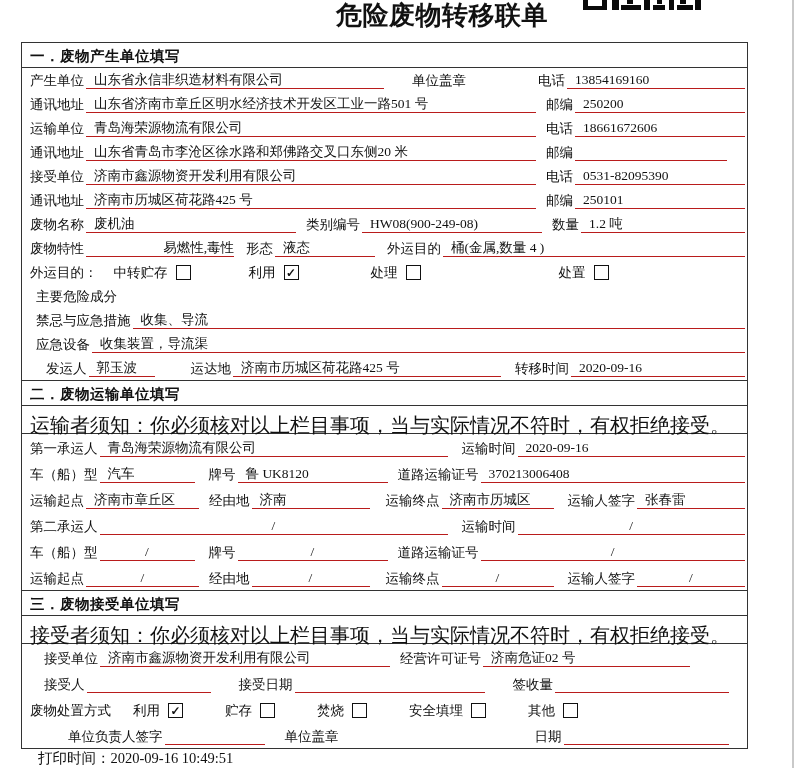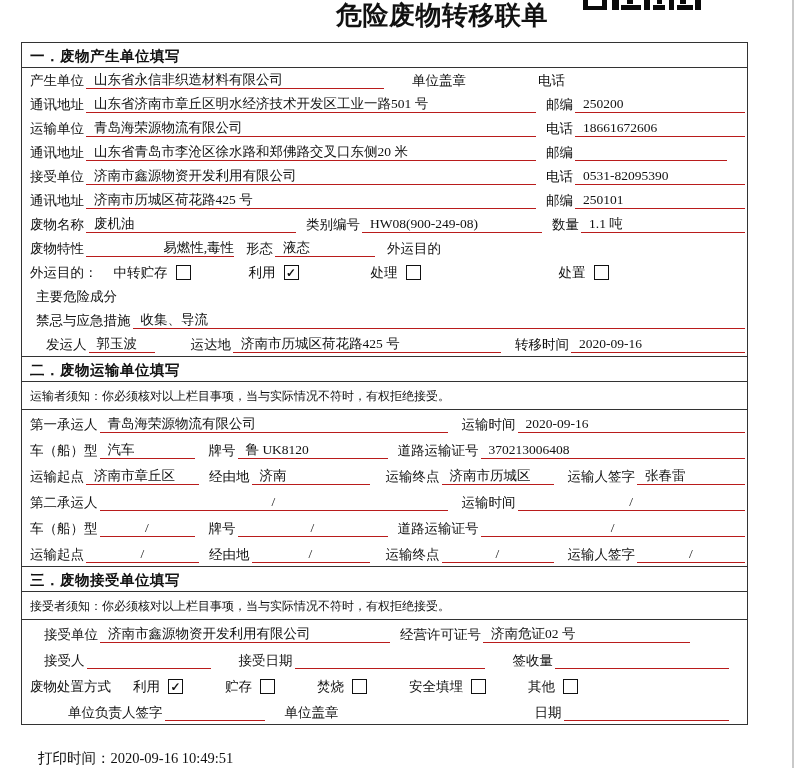--- a/index.html
+++ b/index.html
@@ -16,21 +16,21 @@
   
   .manifest{position:absolute;left:21px;top:42px;width:727px;border:1.6px solid #333;box-sizing:border-box;background:#fff;}
   .section{box-sizing:border-box;}
   .section + .section{border-top:1.4px solid #333;}
   .section-heading{
     height:25px;box-sizing:border-box;border-bottom:1.4px solid #333;
     font-weight:bold;font-size:14.5px;padding:4px 0 0 8px;letter-spacing:0.5px;
   }
   .notice-row{
     height:28px;box-sizing:border-box;border-bottom:1.2px solid #333;
-    font-size:12px;padding:6px 0 12px 8px;white-space:nowrap;
+    font-size:20px;padding:6px 0 12px 8px;white-space:nowrap;
   }
   .form-row{
     display:flex;align-items:flex-end;box-sizing:border-box;
     padding:0 2px 3px 8px;font-size:13.5px;
   }
   .sec-0 .form-row{height:24px;}
   .sec-1 .form-row,.sec-2 .form-row{height:26px;}
   .flabel{white-space:nowrap;flex:0 0 auto;margin-right:2px;line-height:1.15;}
   .fvalue{
     border-bottom:1px solid #b91c1c;min-height:16px;box-sizing:border-box;
@@ -72,20 +72,21 @@
 </div>
 
 <div class="manifest">
     <div class="section sec-0">
       <div class="section-heading">一．废物产生单位填写</div>
       <div class="form-row">
         <span class="flabel">产生单位</span>
         <span class="fvalue" style="flex: 0 0 298px;">山东省永信非织造材料有限公司</span>
         <span class="static-text" style="margin-left: 28px;">单位盖章</span>
         <span class="flabel" style="margin-left: 72px;">电话</span>
+        <span class="fvalue" style="flex: 1 1 0px;">13854169160</span>
       </div>
       <div class="form-row">
         <span class="flabel">通讯地址</span>
         <span class="fvalue" style="flex: 0 0 450px;">山东省济南市章丘区明水经济技术开发区工业一路501 号</span>
         <span class="flabel" style="margin-left: 10px;">邮编</span>
         <span class="fvalue" style="flex: 1 1 0px;">250200</span>
       </div>
       <div class="form-row">
         <span class="flabel">运输单位</span>
         <span class="fvalue" style="flex: 0 0 450px;">青岛海荣源物流有限公司</span>
@@ -109,46 +110,51 @@
         <span class="fvalue" style="flex: 0 0 450px;">济南市历城区荷花路425 号</span>
         <span class="flabel" style="margin-left: 10px;">邮编</span>
         <span class="fvalue" style="flex: 1 1 0px;">250101</span>
       </div>
       <div class="form-row">
         <span class="flabel">废物名称</span>
         <span class="fvalue" style="flex: 0 0 210px;">废机油</span>
         <span class="flabel" style="margin-left: 10px;">类别编号</span>
         <span class="fvalue" style="flex: 0 0 180px;">HW08(900-249-08)</span>
         <span class="flabel" style="margin-left: 10px;">数量</span>
-        <span class="fvalue" style="flex: 1 1 0px;">1.1 吨</span>
+        <span class="fvalue" style="flex: 1 1 0px;">1.2 吨</span>
       </div>
       <div class="form-row">
         <span class="flabel">废物特性</span>
         <span class="fvalue" style="flex: 0 0 148px; text-align: right;">易燃性,毒性</span>
         <span class="flabel" style="margin-left: 12px;">形态</span>
         <span class="fvalue" style="flex: 0 0 100px;">液态</span>
         <span class="flabel" style="margin-left: 12px;">外运目的</span>
+        <span class="fvalue" style="flex: 1 1 0px;">桶(金属,数量 4 )</span>
       </div>
       <div class="form-row">
         <span class="flabel">外运目的：</span>
         <span class="cb-label" style="margin-left: 14px;">中转贮存</span>
         <span class="cbox"></span>
         <span class="cb-label" style="margin-left: 58px;">利用</span>
         <span class="cbox">✓</span>
         <span class="cb-label" style="margin-left: 72px;">处理</span>
         <span class="cbox"></span>
         <span class="cb-label" style="margin-left: 138px;">处置</span>
         <span class="cbox"></span>
       </div>
       <div class="form-row">
         <span class="flabel" style="margin-left: 6px;">主要危险成分</span>
       </div>
       <div class="form-row">
         <span class="flabel" style="margin-left: 6px;">禁忌与应急措施</span>
         <span class="fvalue" style="flex: 1 1 0px;">收集、导流</span>
+      </div>
+      <div class="form-row">
+        <span class="flabel" style="margin-left: 6px;">应急设备</span>
+        <span class="fvalue" style="flex: 1 1 0px;">收集装置，导流渠</span>
       </div>
       <div class="form-row">
         <span class="flabel" style="margin-left: 16px;">发运人</span>
         <span class="fvalue" style="flex: 0 0 66px;">郭玉波</span>
         <span class="flabel" style="margin-left: 36px;">运达地</span>
         <span class="fvalue" style="flex: 0 0 268px;">济南市历城区荷花路425 号</span>
         <span class="flabel" style="margin-left: 14px;">转移时间</span>
         <span class="fvalue" style="flex: 1 1 0px;">2020-09-16</span>
       </div>
     </div>

